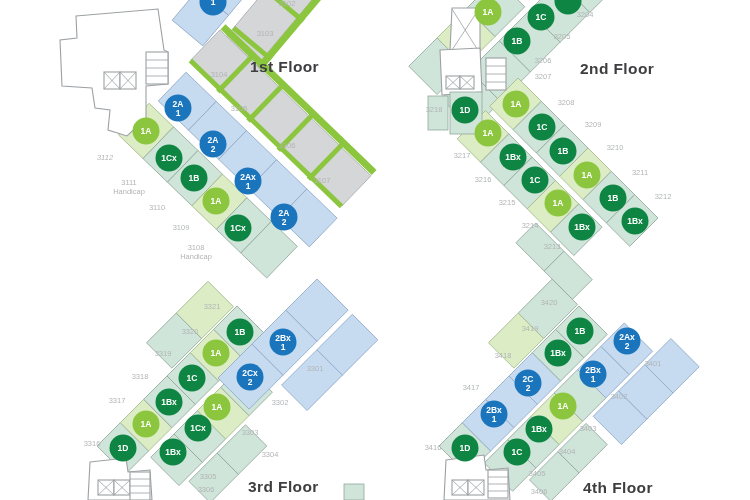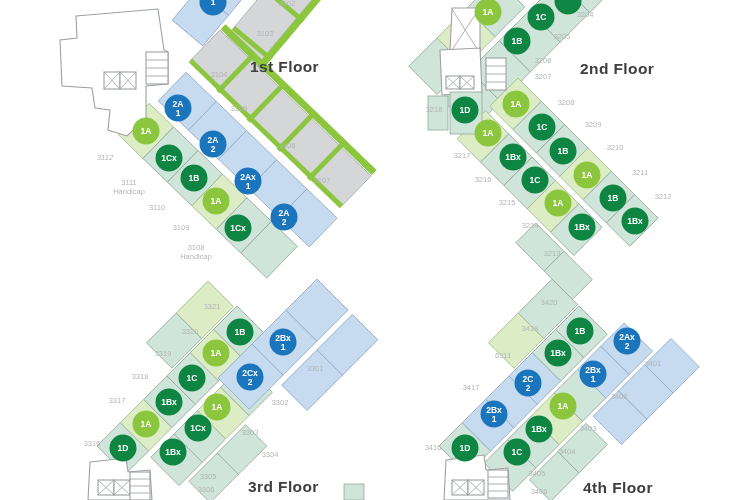--- a/index.html
+++ b/index.html
@@ -312,21 +312,21 @@
 
         </div>
         <div class="unum" style="left: 640px; top: 173px;">
           <span>3211</span>
 
         </div>
         <div class="unum" style="left: 663px; top: 197px;">
           <span>3212</span>
 
         </div>
-        <div class="unum" style="left: 552px; top: 254px;">
+        <div class="unum" style="left: 552px; top: 247px;">
           <span>3213</span>
 
         </div>
         <div class="unum" style="left: 530px; top: 226px;">
           <span>3214</span>
 
         </div>
         <div class="unum" style="left: 507px; top: 203px;">
           <span>3215</span>
 
@@ -521,21 +521,21 @@
 
     <div class="unum" style="left: 549px; top: 303px;">
           <span>3420</span>
 
         </div>
         <div class="unum" style="left: 530px; top: 329px;">
           <span>3419</span>
 
         </div>
         <div class="unum" style="left: 503px; top: 356px;">
-          <span>6311</span>
+          <span>3418</span>
 
         </div>
         <div class="unum" style="left: 471px; top: 388px;">
           <span>3417</span>
 
         </div>
         <div class="unum" style="left: 433px; top: 448px;">
           <span>3416</span>
 
         </div>

